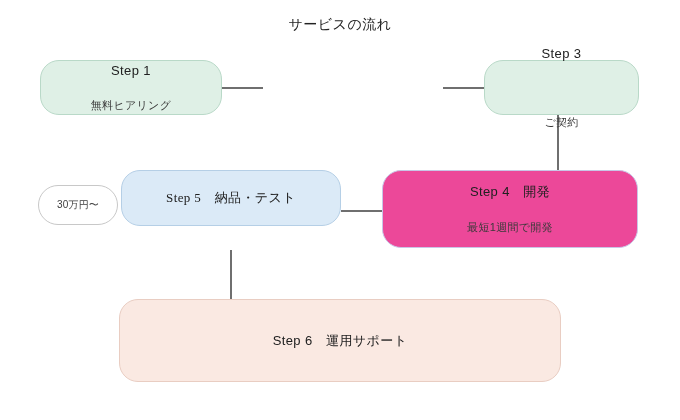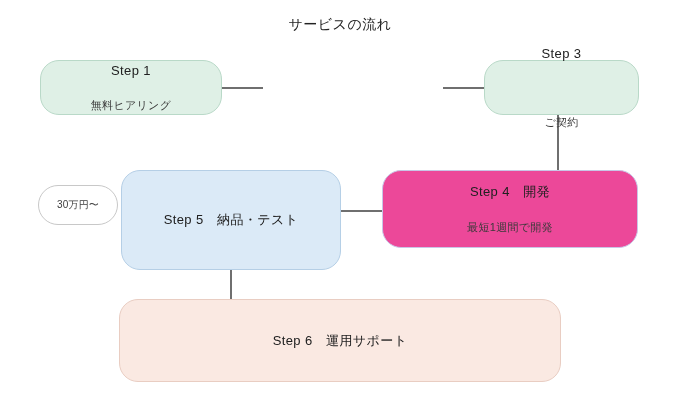--- a/index.html
+++ b/index.html
@@ -105,21 +105,21 @@
 
   <div class="node n-green" style="left:484px; top:60px; width:155px; height:55px;gap:34px;">
     <div class="head">Step 3</div>
     <div class="sub">ご契約</div>
   </div>
 
   <div class="badge" style="left:38px; top:185px; width:80px; height:40px;">
     <span>30万円〜</span>
   </div>
 
-  <div class="node n-blue" style="left:121px; top:170px; width:220px; height:100px;">
+  <div class="node n-blue" style="left:121px; top:170px; width:220px; height:56px;font-family:Liberation Serif, serif;">
     <div class="head">Step 5　納品・テスト</div>
   </div>
 
   <div class="node n-purple" style="left:382px; top:170px; width:256px; height:78px;">
     <div class="head">Step 4　開発</div>
     <div class="sub">最短1週間で開発</div>
   </div>
 
   <div class="node n-pink" style="left:119px; top:299px; width:442px; height:83px;gap:8px;">
     <div class="head">Step 6　運用サポート</div>

